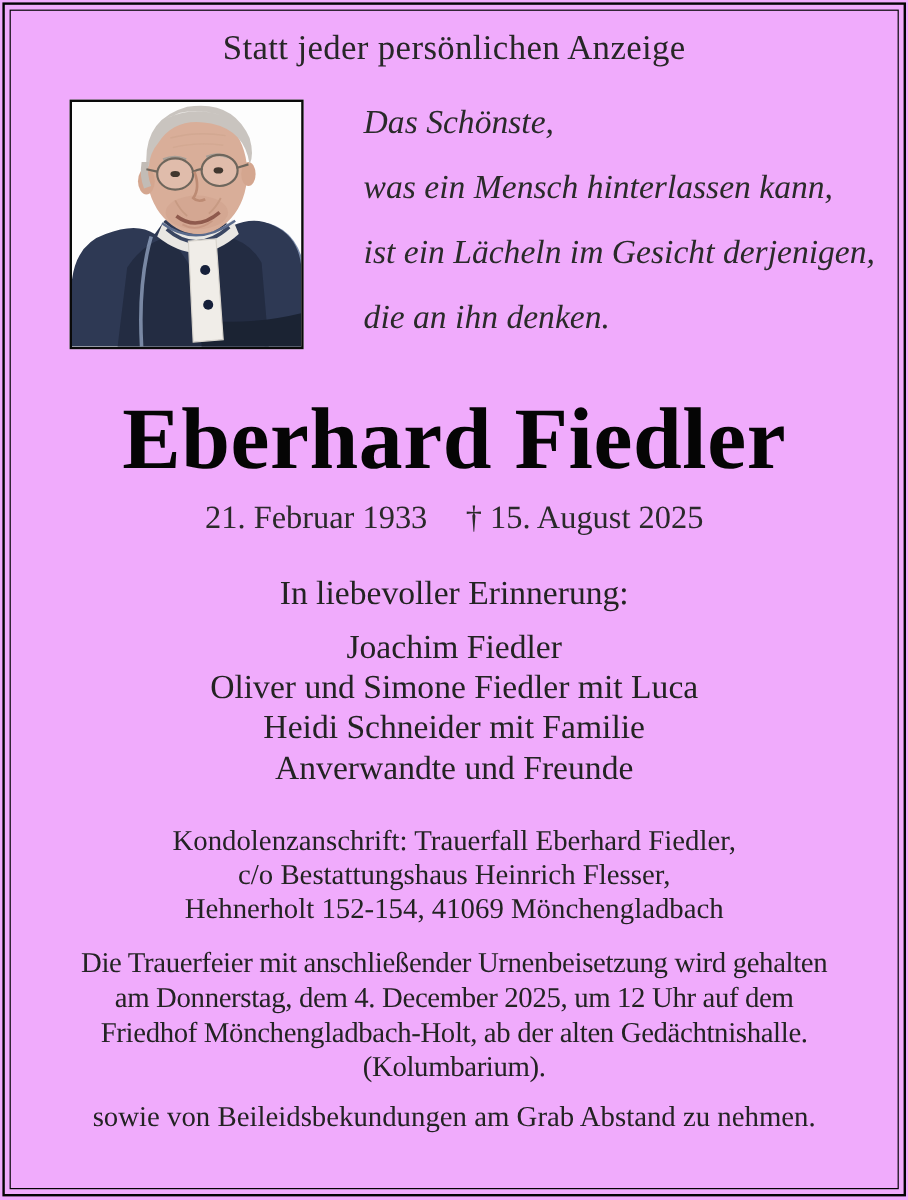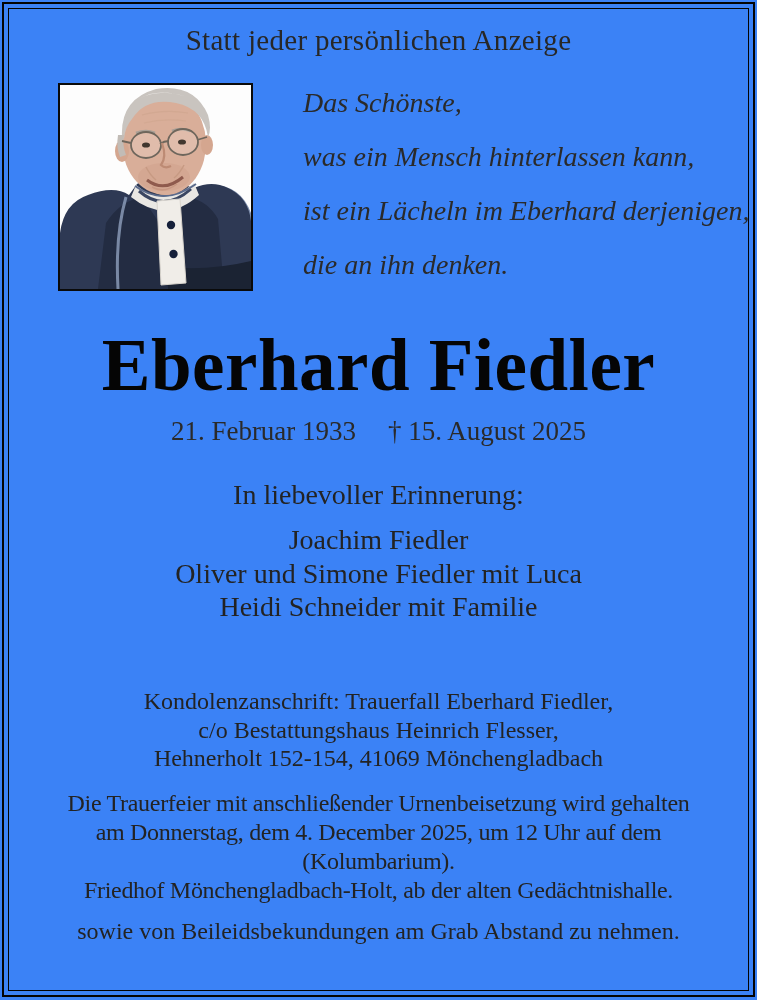--- a/index.html
+++ b/index.html
@@ -1,21 +1,21 @@
 <!DOCTYPE html>
 <html><head>
 <meta charset="utf-8">
 <style>
   html,body { margin:0; padding:0; background:#ffffff; }
   body {
     width:757px; height:1000px; position:relative; overflow:hidden;
     font-family:"Liberation Serif", serif; color:#232323;
     -webkit-font-smoothing:antialiased;
   }
-  .card { position:absolute; inset:0; background:#3b82f6; }
+  .card { position:absolute; inset:0; background:#f0abfc; }
   .frame-outer { position:absolute; left:2px; top:2px; right:2px; bottom:3px;
     border:2.5px solid #040404; pointer-events:none; }
   .frame-inner { position:absolute; left:8px; top:8px; right:8px; bottom:9px;
     border:1.5px solid #040404; pointer-events:none; }
 
   .abs { position:absolute; left:0; width:757px; text-align:center; }
 
   .preline { top:24px; font-size:29px; letter-spacing:0.3px; color:#272727; }
 
   .photo {
@@ -113,48 +113,49 @@
       <path d="M124,80 Q120,88 114,93" stroke="#c79a83" stroke-width="1.5" fill="none"></path>
 
       <path d="M87,95 Q104,108 123,92" stroke="#8f5a4d" stroke-width="3" fill="none"></path>
       <path d="M92,102 Q104,109 117,99" stroke="#c4937e" stroke-width="1.5" fill="none" opacity="0.8"></path>
     </svg>
   </div>
 
   <div class="quote">
     <div class="line">Das Schönste,</div>
     <div class="line">was ein Mensch hinterlassen kann,</div>
-    <div class="line">ist ein Lächeln im Eberhard derjenigen,</div>
+    <div class="line">ist ein Lächeln im Gesicht derjenigen,</div>
     <div class="line">die an ihn denken.</div>
   </div>
 
   <div class="abs name">Eberhard Fiedler</div>
 
   <div class="abs dates">
     <span>21. Februar 1933</span>
     <span>† 15. August 2025</span>
   </div>
 
   <div class="abs remembrance-heading">In liebevoller Erinnerung:</div>
 
   <div class="abs mourners">
     <div class="line">Joachim Fiedler</div>
     <div class="line">Oliver und Simone Fiedler mit Luca</div>
     <div class="line">Heidi Schneider mit Familie</div>
+    <div class="line">Anverwandte und Freunde</div>
   </div>
 
   <div class="abs condolence">
     <div class="line">Kondolenzanschrift: Trauerfall Eberhard Fiedler,</div>
     <div class="line">c/o Bestattungshaus Heinrich Flesser,</div>
     <div class="line">Hehnerholt 152-154, 41069 Mönchengladbach</div>
   </div>
 
   <div class="abs funeral">
     <div class="line">Die Trauerfeier mit anschließender Urnenbeisetzung wird gehalten</div>
     <div class="line">am Donnerstag, dem 4. December 2025, um 12 Uhr auf dem</div>
+    <div class="line">Friedhof Mönchengladbach-Holt, ab der alten Gedächtnishalle.</div>
     <div class="line">(Kolumbarium).</div>
-    <div class="line">Friedhof Mönchengladbach-Holt, ab der alten Gedächtnishalle.</div>
   </div>
 
   <div class="abs request">
     <div class="line">sowie von Beileidsbekundungen am Grab Abstand zu nehmen.</div>
   </div>
 </div>
 
 </body></html>

